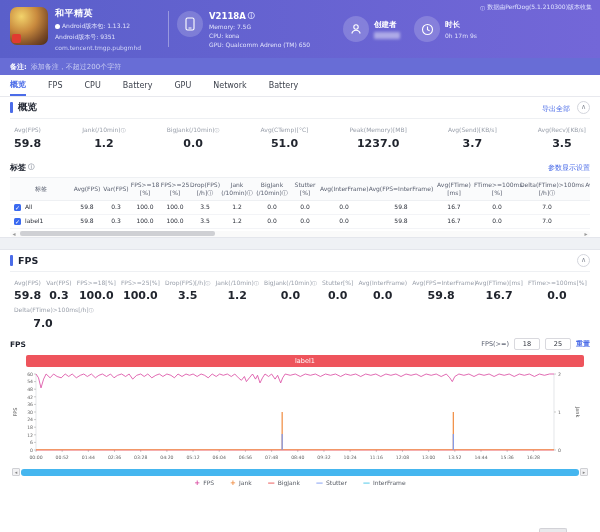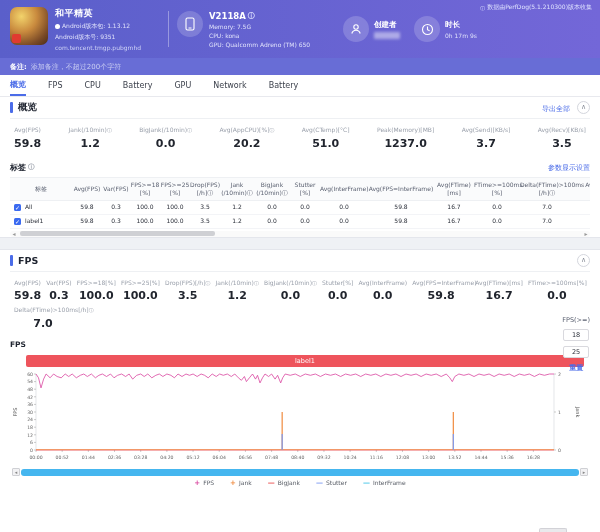--- a/index.html
+++ b/index.html
@@ -68,21 +68,21 @@
   .cbx { width:7px; height:7px; background:#3b6af0; border-radius:1.5px; color:#fff; font-size:6px; line-height:7px; text-align:center; cursor:pointer; }
   .hscroll { height:6px; background:#fafafa; border-radius:3px; margin-top:2px; display:flex; align-items:center; position:relative; }
   .hscroll .arrow { font-size:6px; color:#999; width:8px; text-align:center; cursor:pointer; }
   .hthumb { position:absolute; left:10px; width:195px; height:5px; background:#cfd0d4; border-radius:2px; cursor:pointer; }
 
   .gap { height:13px; background:#eff1f5; border-top:1px solid #e4e6ec; border-bottom:1px solid #e4e6ec; }
 
   
   .chart-hdr { display:flex; align-items:center; justify-content:space-between; margin-top:4px; height:15px; }
   .chart-title { font-size:7.5px; font-weight:bold; color:#1f2430; }
-  .chart-ctrl { display:flex; align-items:center; gap:5px;flex-direction:column; }
+  .chart-ctrl { display:flex; align-items:center; gap:5px; }
   .ctrl-label { font-size:6.5px; color:#5a6070; }
   .thr-input { width:26px; height:12px; border:1px solid #d9d9de; border-radius:2px; font-size:6.5px; text-align:center; color:#2a2e38; font-family:inherit; }
   .band { height:12px; background:#ee545c; border-radius:2px; margin:3px 6px 0 16px; display:flex; align-items:center; justify-content:center; color:#fff; font-size:6.5px; }
   .chart-svg { display:block; margin-top:1px; }
   .blue-scroll { display:flex; align-items:center; margin:0 2px; gap:1px; height:9px; }
   .bs-btn { width:8px; height:8px; border:1px solid #cfd0d4; background:#f2f2f4; border-radius:1px; font-size:5px; color:#888; text-align:center; line-height:7px; cursor:pointer; }
   .bs-track { flex:1; height:7px; background:#45b6ef; border-radius:3px; cursor:pointer; }
   .legend { display:flex; justify-content:center; gap:16px; margin-top:2px; }
   .leg-item { font-size:6px; color:#555a63; display:flex; gap:3px; align-items:center; }
   .leg-marker { font-weight:bold; font-size:7px; }
@@ -185,24 +185,20 @@
           <div class="stat-label">Avg(FPS)</div>
           <div class="stat-value">59.8</div>
         </div>
         <div class="stat">
           <div class="stat-label">Jank(/10min)<span class="info">ⓘ</span></div>
           <div class="stat-value">1.2</div>
         </div>
         <div class="stat">
           <div class="stat-label">BigJank(/10min)<span class="info">ⓘ</span></div>
           <div class="stat-value">0.0</div>
-        </div>
-        <div class="stat">
-          <div class="stat-label">Avg(AppCPU)[%]<span class="info">ⓘ</span></div>
-          <div class="stat-value">20.2</div>
         </div>
         <div class="stat">
           <div class="stat-label">Avg(CTemp)[°C]</div>
           <div class="stat-value">51.0</div>
         </div>
         <div class="stat">
           <div class="stat-label">Peak(Memory)[MB]</div>
           <div class="stat-value">1237.0</div>
         </div>
         <div class="stat">

